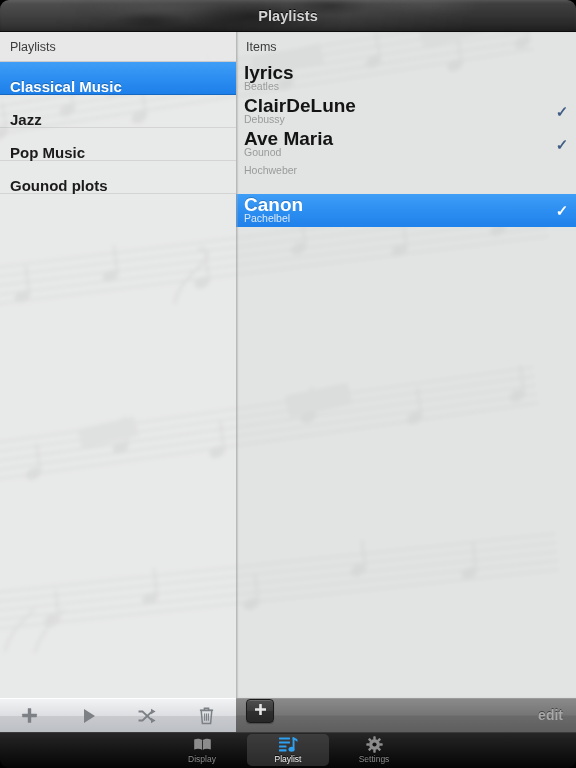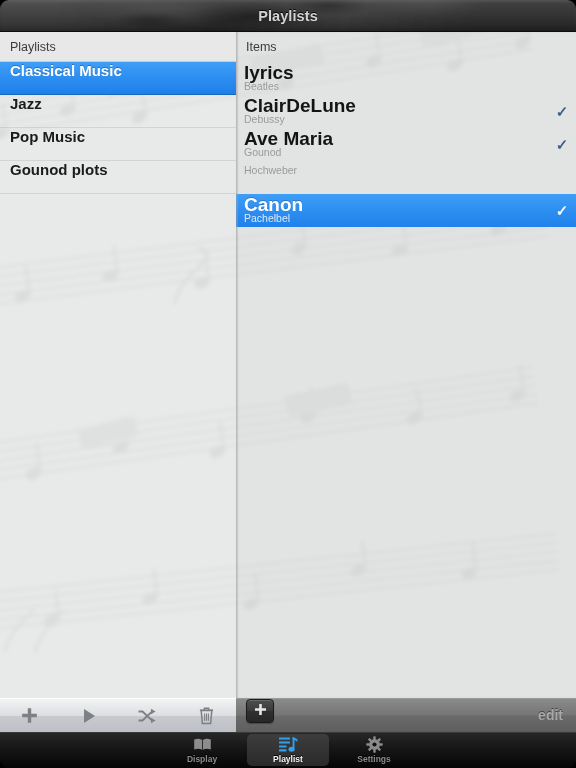--- a/index.html
+++ b/index.html
@@ -92,21 +92,21 @@
   .right-pane .sect-head { background:transparent; }
   .left-pane .sect-head:after {
     content:""; position:absolute; left:0; right:0; bottom:0; height:1px;
     background:rgba(0,0,0,0.12);
   }
 
   
   .pl-row {
     position:relative;
     height:33px;
-    display:flex; align-items:flex-start;
+    display:flex; align-items:flex-end;
     padding-left:10px;
     font-size:15px; font-weight:bold;
     color:#1b1b1b;
   }
   .pl-row:after {
     content:""; position:absolute; left:0; right:0; bottom:0; height:1px;
     background:rgba(0,0,0,0.085);
   }
   .pl-row.sel {
     background:linear-gradient(180deg,#3f9ef6 0%, #2f90f2 42%, #1c7ee9 100%);
@@ -189,21 +189,21 @@
     display:flex; align-items:stretch; justify-content:center;
   }
   .tab {
     width:82px; margin:1px 2px 2px 2px;
     border-radius:5px;
     display:flex; flex-direction:column; align-items:center; justify-content:center;
     gap:1px;
   }
   .tab.active { background:linear-gradient(180deg,#3d3d3d 0%, #2a2a2a 100%); }
   .tab .tlabel {
-    font-size:8.5px; font-weight:bold; color:#8b8b8b;
+    font-size:8.5px; font-weight:normal; color:#8b8b8b;
     text-shadow:0 -1px 0 rgba(0,0,0,0.9);
   }
   .tab.active .tlabel { color:#f2f2f2; }
   .tab .ticon { height:17px; display:flex; align-items:center; }
 </style>
 </head>
 <body>
 
 <div id="app">
 

